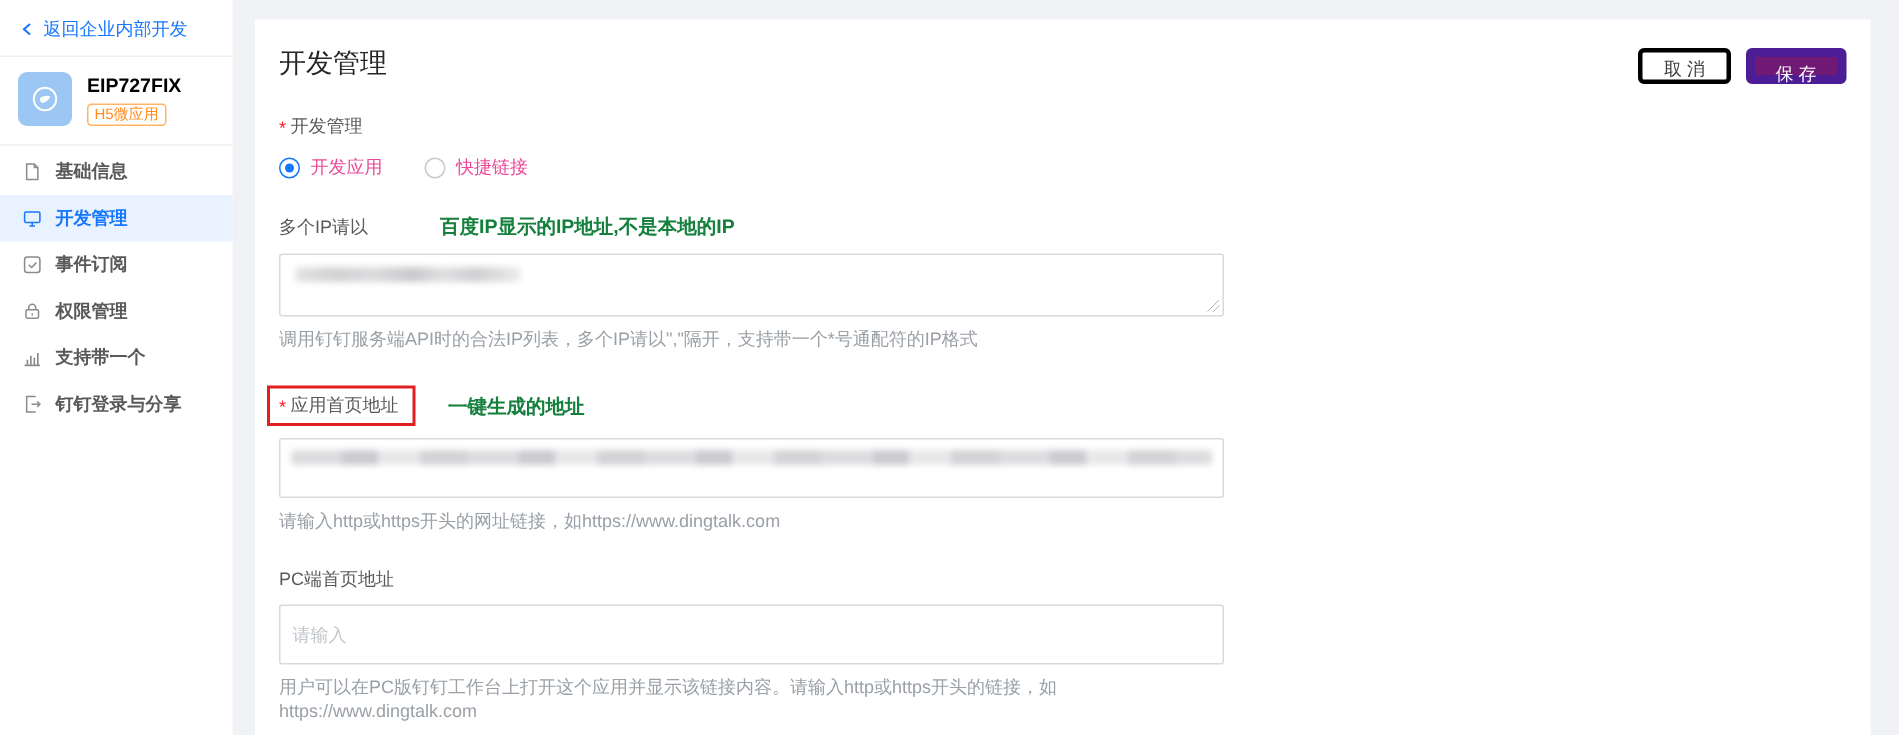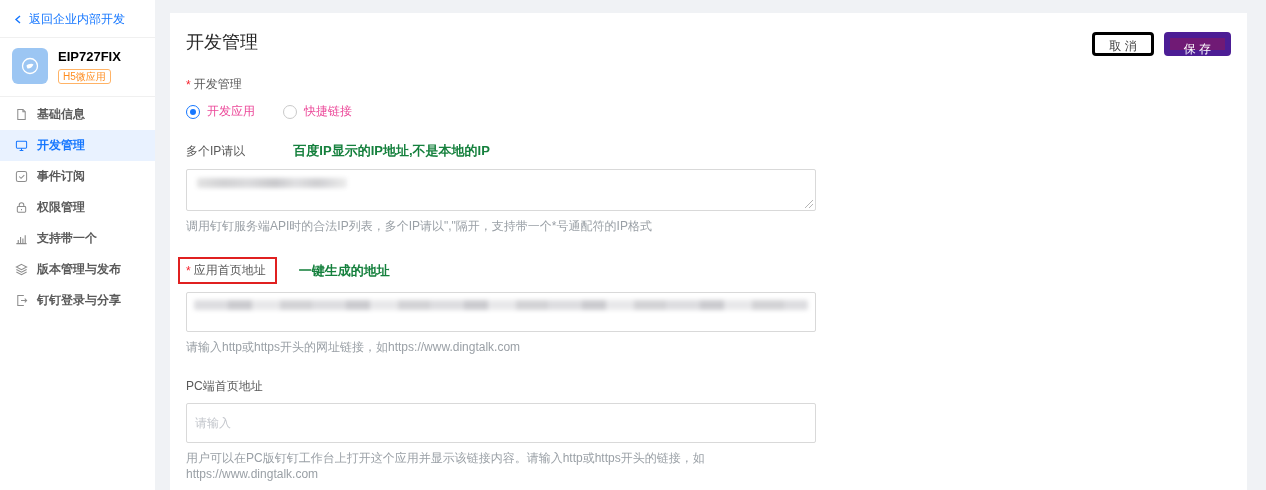--- a/index.html
+++ b/index.html
@@ -130,30 +130,20 @@
       <span class="ic">
         <svg width="13" height="13" viewBox="0 0 14 14" fill="none" stroke="currentColor" stroke-width="1.2">
             <path d="M1.5 12.5h11M3.5 12V8.5M6 12V5.5M8.5 12V7M11 12V3.5"></path>
           </svg>
       </span>
       <span>支持带一个</span>
     </div>
     <div class="nav-item">
       <span class="ic">
         <svg width="13" height="13" viewBox="0 0 14 14" fill="none" stroke="currentColor" stroke-width="1.1">
-            <path d="M7 1.5l5.5 2.8L7 7.1 1.5 4.3z"></path>
-            <path d="M1.5 7l5.5 2.8L12.5 7"></path>
-            <path d="M1.5 9.7l5.5 2.8 5.5-2.8"></path>
-          </svg>
-      </span>
-      <span>版本管理与发布</span>
-    </div>
-    <div class="nav-item">
-      <span class="ic">
-        <svg width="13" height="13" viewBox="0 0 14 14" fill="none" stroke="currentColor" stroke-width="1.1">
             <path d="M9.5 1.5H3v11h6.5"></path>
             <path d="M6.5 7h6M10.5 5l2 2-2 2"></path>
           </svg>
       </span>
       <span>钉钉登录与分享</span>
     </div>
   </div>
 </div>
 
 <div class="card">

